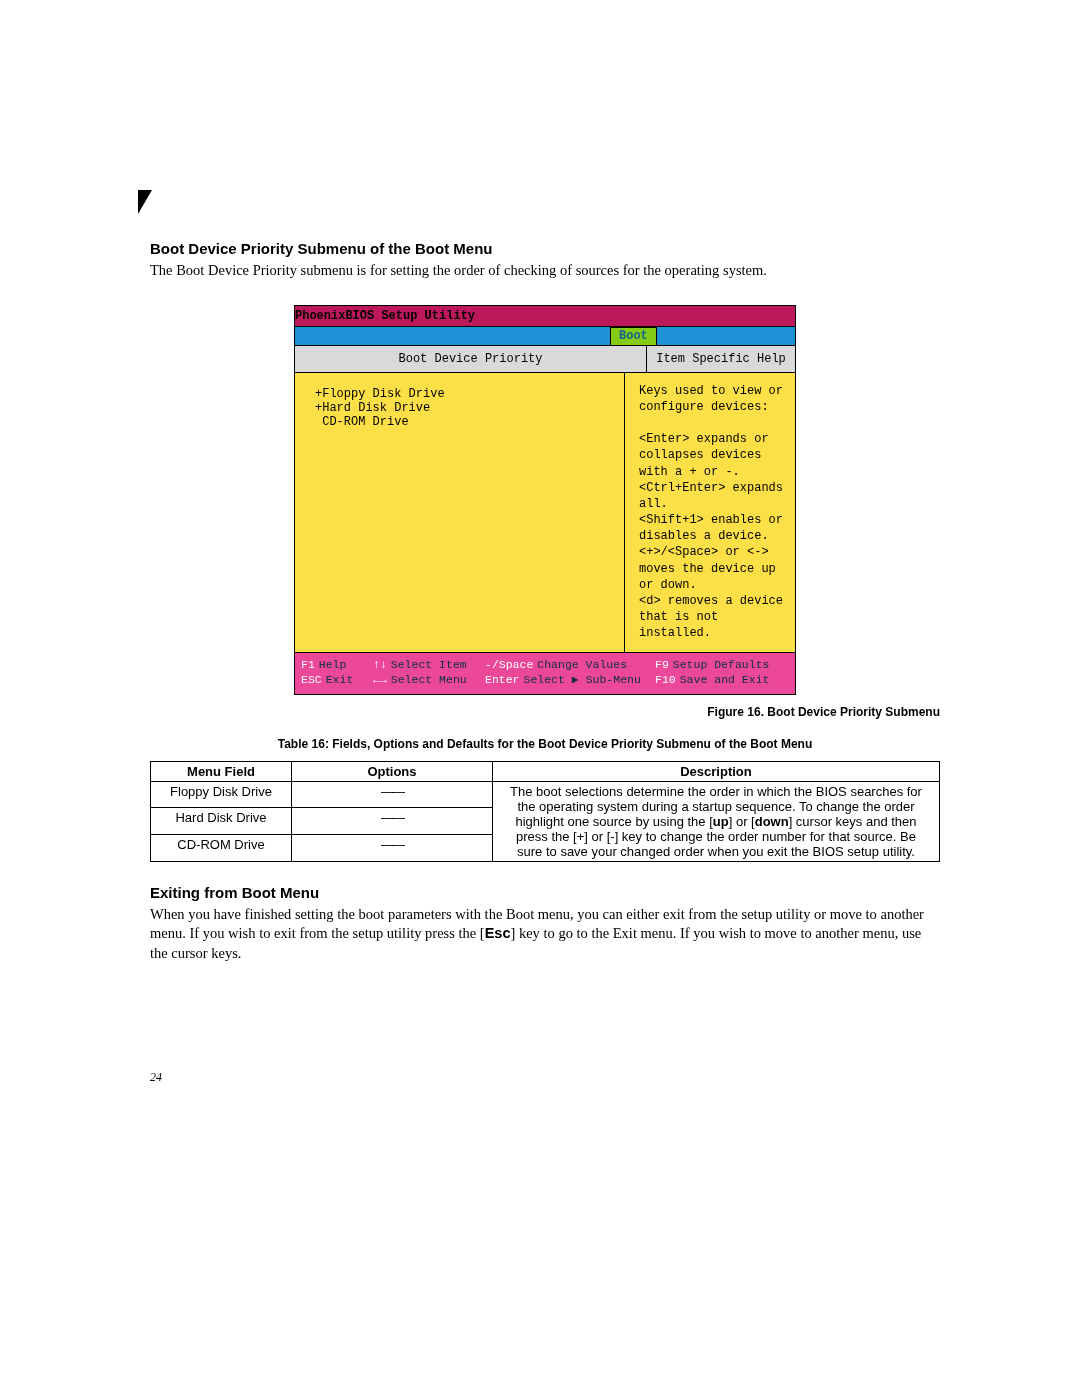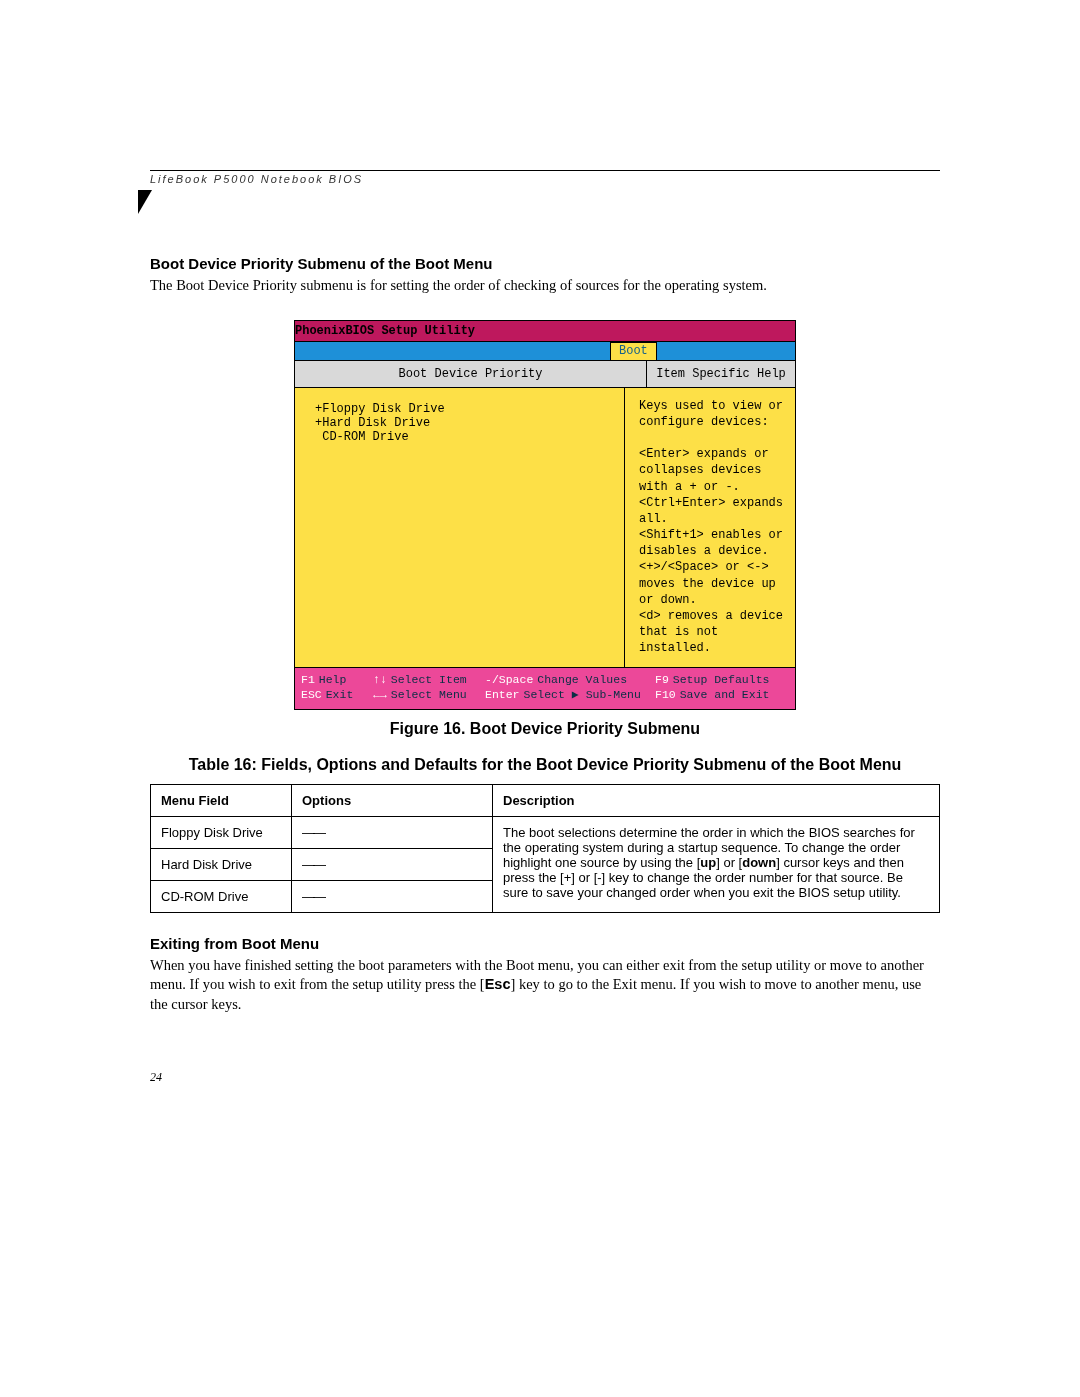--- a/index.html
+++ b/index.html
@@ -70,23 +70,23 @@
   .bios .menubar {
     background: #1e90d8;
     border-bottom: 1px solid #000;
     height: 18px;
     position: relative;
   }
   .bios .menubar .tab {
     position: absolute;
     left: 315px;
     top: 0;
-    background: #fde047;
+    background: #84cc16;
     color: #15628a;
-    font-weight: normal;
+    font-weight: bold;
     padding: 1px 8px;
     border: 1px solid #000;
     border-bottom: none;
     height: 15px;
     line-height: 15px;
   }
   .bios .subhead {
     display: flex;
     border-bottom: 1px solid #000;
     background: #d9d9d9;
@@ -129,46 +129,46 @@
   .bios .footer .row { display: flex; }
   .bios .footer .k { color: #fff; }
   .bios .footer .d { color: #0a2f45; margin-left: 4px; }
   .bios .footer .cell { display: inline-block; }
   .bios .footer .c1 { width: 72px; }
   .bios .footer .c2 { width: 112px; }
   .bios .footer .c3 { width: 170px; }
   .bios .footer .c4 { flex: 1; }
 
   .fig-caption {
-    text-align: center;
-    font-family: Arial, Helvetica, sans-serif;
-    font-size: 16px;
+    text-align: right;
+    font-family: Arial, Helvetica, sans-serif;
+    font-size: 12px;
     font-weight: bold;
     margin: 8px 0 18px 0;
   }
   .table-caption {
     text-align: center;
     font-family: Arial, Helvetica, sans-serif;
-    font-size: 16px;
+    font-size: 12px;
     font-weight: bold;
     margin: 16px 0 10px 0;
   }
 
   
   table.opts {
     width: 100%;
     border-collapse: collapse;
     font-family: Arial, Helvetica, sans-serif;
     font-size: 13px;
   }
   table.opts th, table.opts td {
     border: 1px solid #000;
-    padding: 8px 10px;
+    padding: 2px 10px;
     vertical-align: top;
-    text-align: left;
+    text-align: center;
   }
   table.opts th {
     font-weight: bold;
   }
   table.opts td.desc { border-top: 1px solid #000000; }
   .em-dash { letter-spacing: -2px; }
 
   .page-num {
     position: absolute;
     left: 150px;
@@ -178,21 +178,20 @@
     font-family: Georgia, serif;
   }
   .boldkey { font-family: Arial, Helvetica, sans-serif; font-weight: bold; }
 </style>
 </head>
 <body>
 
 <div class="corner-mark"></div>
 
 <div class="page">
-  <div class="running-head">LifeBook P5000 Notebook BIOS</div>
 
   <div class="h2">Boot Device Priority Submenu of the Boot Menu</div>
   <p class="body-text">The Boot Device Priority submenu is for setting the order of checking of sources for the operating system.</p>
 
   <div class="bios">
     <div class="titlebar">PhoenixBIOS Setup Utility</div>
     <div class="menubar">
       <div class="tab">Boot</div>
     </div>
     <div class="subhead">

